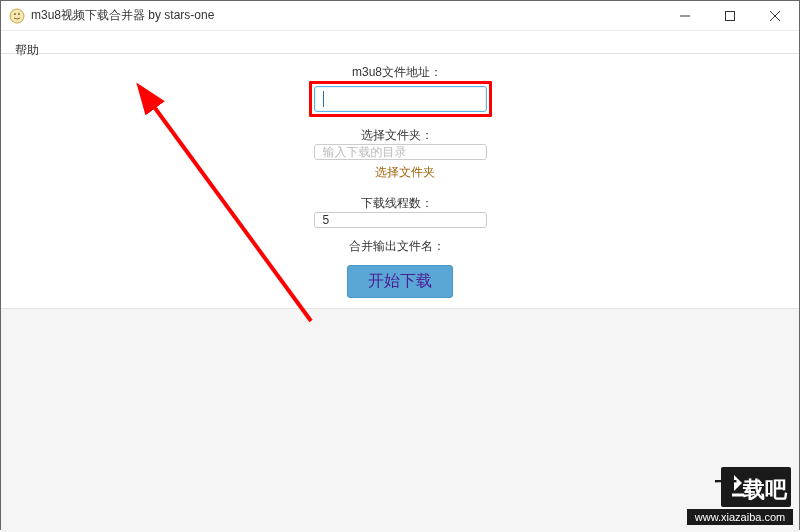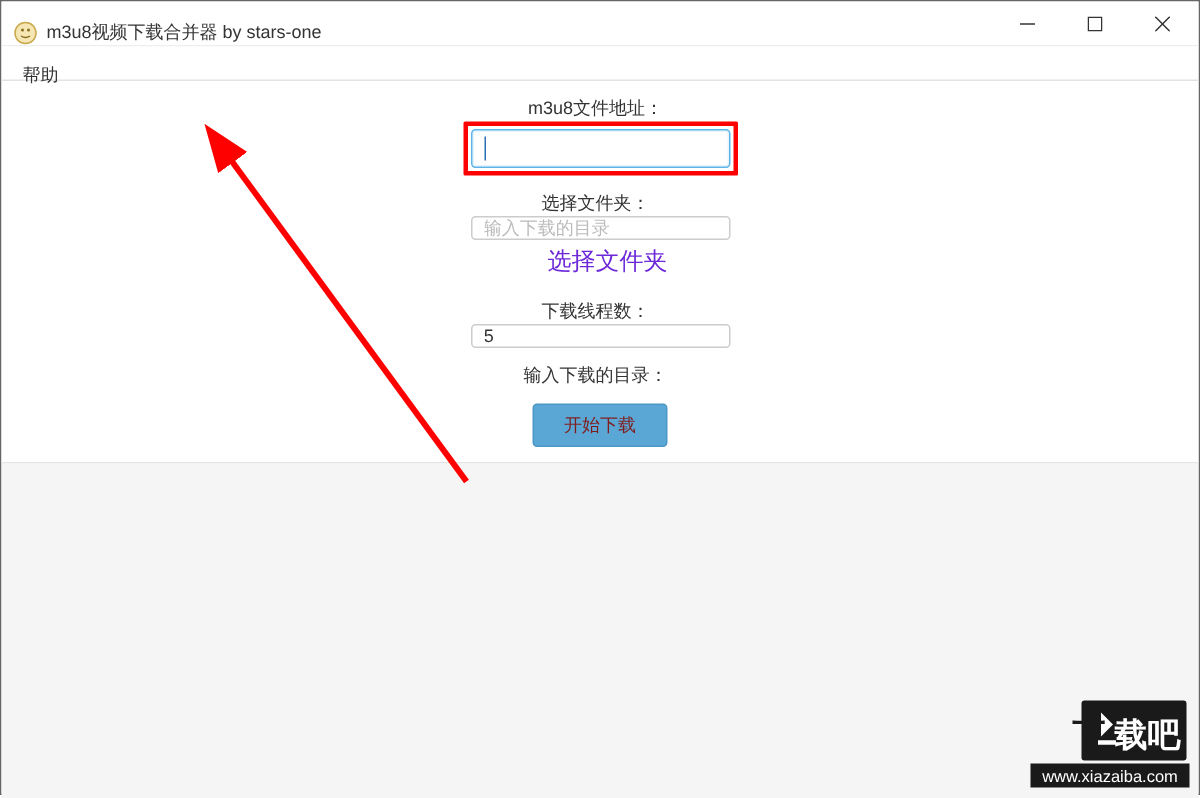--- a/index.html
+++ b/index.html
@@ -1,34 +1,34 @@
 <!DOCTYPE html>
 <html><head>
 <meta charset="utf-8">
 <style>
   * { box-sizing: border-box; margin: 0; padding: 0; }
   html, body { width: 802px; height: 532px; font-family: "Microsoft YaHei", Arial, sans-serif; font-size: 12px; background: #fff; overflow: hidden; }
   .window { width: 800px; height: 530px; border: 1px solid #666; position: relative; background: #fff; }
-  .titlebar { height: 30px; background: #fff; display: flex; align-items: flex-end; padding: 0 2px 0 8px; border-bottom: 1px solid #eee; }
+  .titlebar { height: 30px; background: #fff; display: flex; align-items: center; padding: 0 2px 0 8px; border-bottom: 1px solid #eee; }
   .titlebar .app-icon { width: 16px; height: 16px; margin-right: 6px; display: flex; align-items: center; justify-content: center; }
   .titlebar .title { flex: 1; color: #333; font-size: 12px; }
   .titlebar .win-controls { display: flex; }
   .titlebar .win-btn { width: 45px; height: 28px; display: flex; align-items: center; justify-content: center; color: #333; }
   .titlebar .win-btn svg { stroke: #333; }
   .menubar { height: 23px; background: #fff; border-bottom: 1px solid #e3e3e3; display: flex; align-items: center; padding: 0 6px; }
   .menubar .menu-item { padding: 17px 8px; color: #333; font-size: 12px; margin-top: 16px; }
   .form-area { padding: 10px 10px 0 10px; background: #fff; border-bottom: 1px solid #e3e3e3; }
   .form-row { display: flex; align-items: center; margin-bottom: 10px; flex-direction: column; }
   .form-label { color: #333; font-size: 12px; margin-right: 6px; white-space: nowrap; }
   .text-input { flex: 1; height: 26px; border: 1px solid #ccc; border-radius: 3px; padding: 0 8px; font-size: 12px; color: #333; background: #fff; }
   .text-input::placeholder { color: #bbb; }
   .text-input.focused { border: 1px solid #5bb3ea; box-shadow: 0 0 0 1px rgba(91,179,234,0.15) inset; }
   .highlight-frame { border: 3px solid #f00; padding: 2px; flex: 1; display: flex; border-radius: 1px; }
-  .btn-text { color: #6d28d9; font-size: 16px; margin-left: 10px; padding: 4px 2px; white-space: nowrap; }
-  .primary-btn { background: #5aa7d6; color: #7f1d1d; border: 1px solid #4a97c6; border-radius: 3px; padding: 5px 20px; font-size: 12px; }
+  .btn-text { color: #a16207; font-size: 12px; margin-left: 10px; padding: 4px 2px; white-space: nowrap; }
+  .primary-btn { background: #5aa7d6; color: #4c1d95; border: 1px solid #4a97c6; border-radius: 3px; padding: 5px 20px; font-size: 16px; }
   .content-area { background: #f5f5f5; height: 310px; }
   .caret { position: absolute; width: 1px; height: 16px; background: #2a6fb3; }
   .url-wrapper { position: relative; flex: 1; }
   .url-wrapper .caret { left: 9px; top: 5px; }
   .arrow-overlay { position: absolute; pointer-events: none; }
   .watermark { position: absolute; right: 0; bottom: 0; width: 170px; height: 68px; pointer-events: none; }
 </style>
 </head>
 <body>
 
@@ -85,21 +85,21 @@
       <input type="text" class="text-input" placeholder="输入下载的目录" style="">
       <span class="btn-text">选择文件夹</span>
     </div>
 
     <div class="form-row">
       <span class="form-label">下载线程数：</span>
       <input type="text" class="text-input" value="5" style="">
     </div>
 
     <div class="form-row">
-      <span class="form-label">输入下载的目录：</span>
+      <span class="form-label">合并输出文件名：</span>
     </div>
 
     <div class="form-row">
       <button class="primary-btn">开始下载</button>
     </div>
 
   </div>
 
   <div class="content-area"></div>
 

